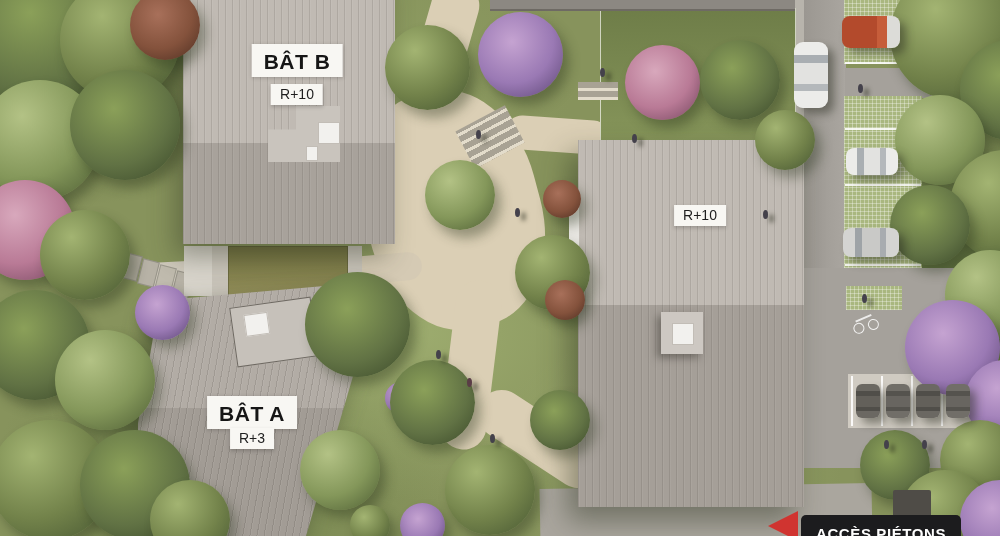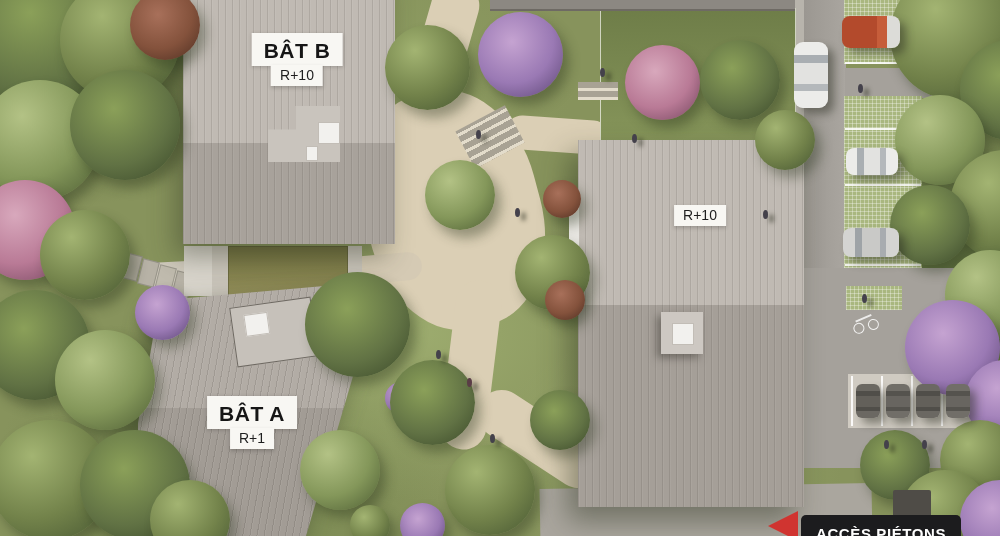--- a/index.html
+++ b/index.html
@@ -215,28 +215,28 @@
   <div class="person" style="left:632px;top:134px;"></div>
   <div class="person" style="left:763px;top:210px;"></div>
   <div class="person" style="left:436px;top:350px;"></div>
   <div class="person" style="left:467px;top:378px;background:#5a3d46;"></div>
   <div class="person" style="left:490px;top:434px;"></div>
   <div class="person" style="left:858px;top:84px;"></div>
   <div class="person" style="left:862px;top:294px;"></div>
   <div class="person" style="left:884px;top:440px;"></div>
   <div class="person" style="left:922px;top:440px;"></div>
 
-  <div class="plaque" style="left:297px;top:33px;">
+  <div class="plaque" style="left:297px;top:44px;gap:8px;">
     <div class="plaque-title">BÂT B</div>
     <div class="plaque-sub">R+10</div>
   </div>
   <div class="plaque" style="left:700px;top:206px;">
     <div class="plaque-sub">R+10</div>
   </div>
   <div class="plaque" style="left:252px;top:396px;">
     <div class="plaque-title">BÂT A</div>
-    <div class="plaque-sub">R+1</div>
+    <div class="plaque-sub">R+3</div>
   </div>
 
   <div class="access-arrow" style="left:768px;top:511px;"></div>
   <div class="access-label" style="left:801px;top:515px;">ACCÈS PIÉTONS</div>
 
 </div>
 
 </body></html>

